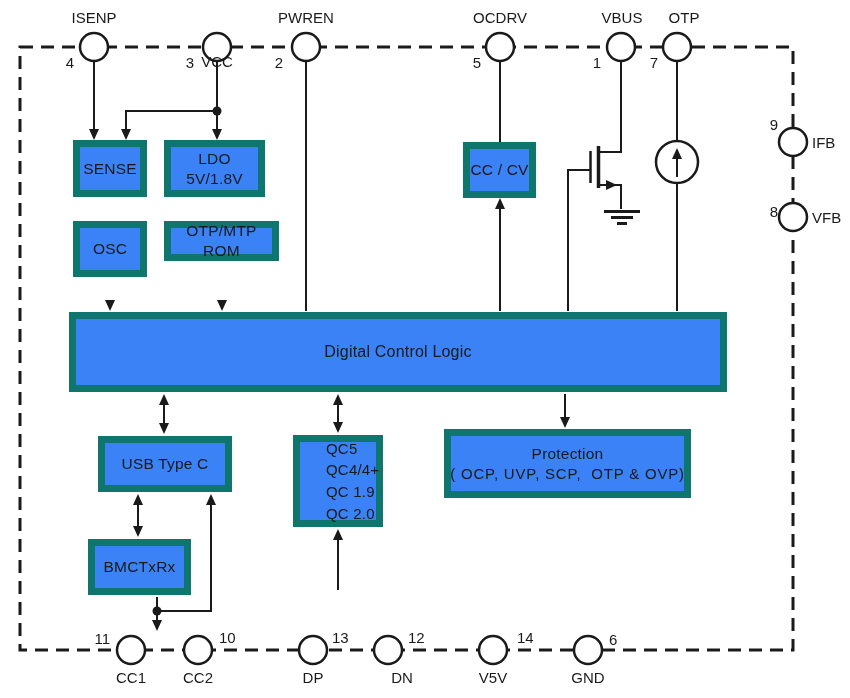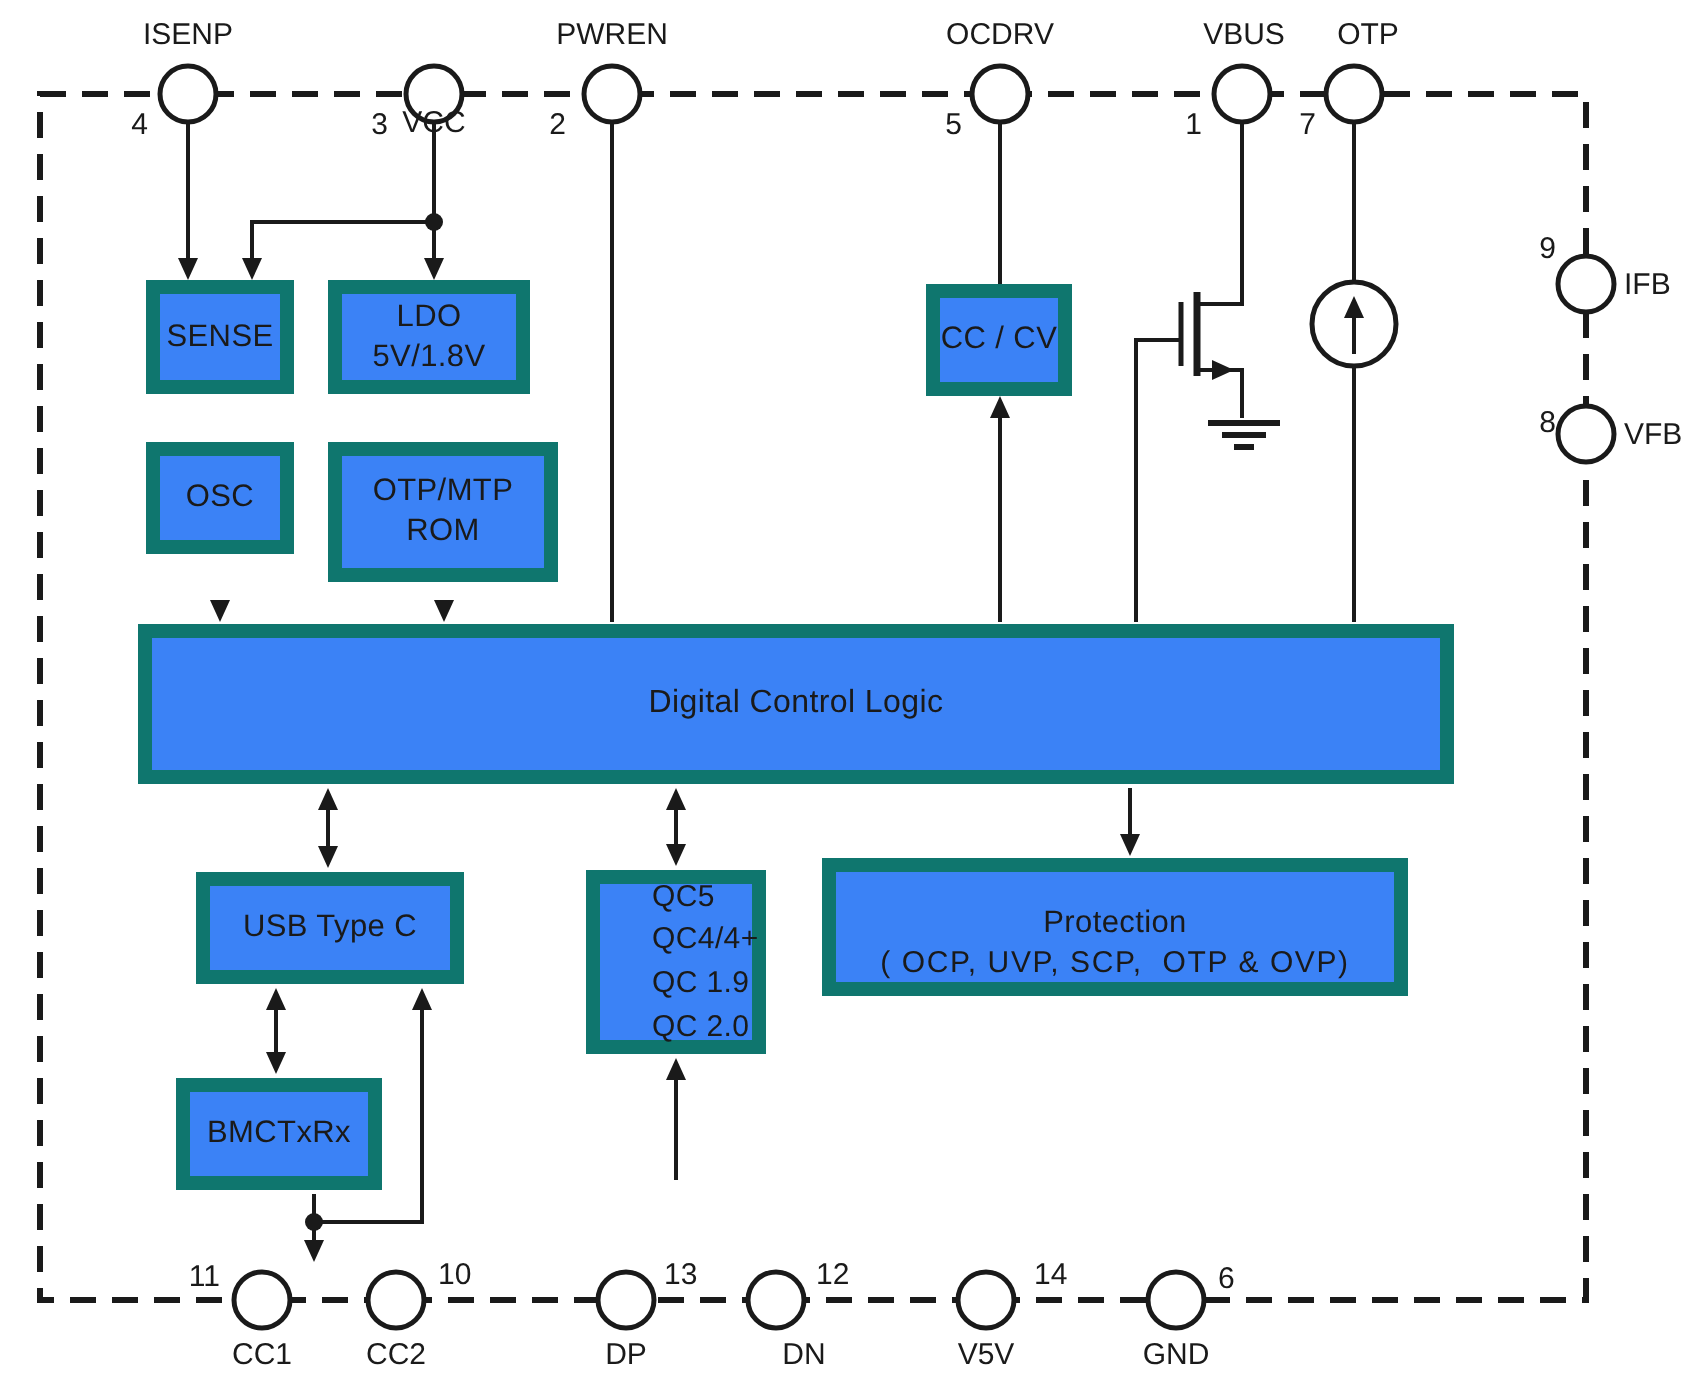--- a/index.html
+++ b/index.html
@@ -132,21 +132,21 @@
   </div>
 
   <div class="block" style="left:164px; top:140px; width:101px; height:57px;">
     <span>LDO 5V/1.8V</span>
   </div>
 
   <div class="block" style="left:73px; top:221px; width:74px; height:56px;">
     <span>OSC</span>
   </div>
 
-  <div class="block" style="left:164px; top:221px; width:115px; height:70px;">
+  <div class="block" style="left:164px; top:221px; width:115px; height:40px;">
     <span>OTP/MTP</span>
     <span>ROM</span>
   </div>
 
   <div class="block" style="left:463px; top:142px; width:73px; height:56px;">
     <span>CC / CV</span>
   </div>
 
   <div class="block dcl" style="left:69px; top:312px; width:658px; height:80px;">
     <span>Digital Control Logic</span>
@@ -156,21 +156,21 @@
     <span>USB Type C</span>
   </div>
 
   <div class="block qc" style="left:293px; top:435px; width:90px; height:92px;">
     <span>QC5</span>
     <span>QC4/4+</span>
     <span>QC 1.9</span>
     <span>QC 2.0</span>
   </div>
 
-  <div class="block" style="left:411px; top:429px; width:293px; height:69px;justify-content:flex-end;">
+  <div class="block" style="left:444px; top:429px; width:247px; height:69px;">
     <span>Protection</span>
     <span class="sub">( OCP, UVP, SCP,  OTP &amp; OVP)</span>
   </div>
 
   <div class="block" style="left:88px; top:539px; width:103px; height:56px;">
     <span>BMCTxRx</span>
   </div>
 
   <div class="plabel" style="left:49px;  top:9px;">ISENP</div>
   <div class="plabel" style="left:172px; top:9px;margin-top:44px;">VCC</div>

